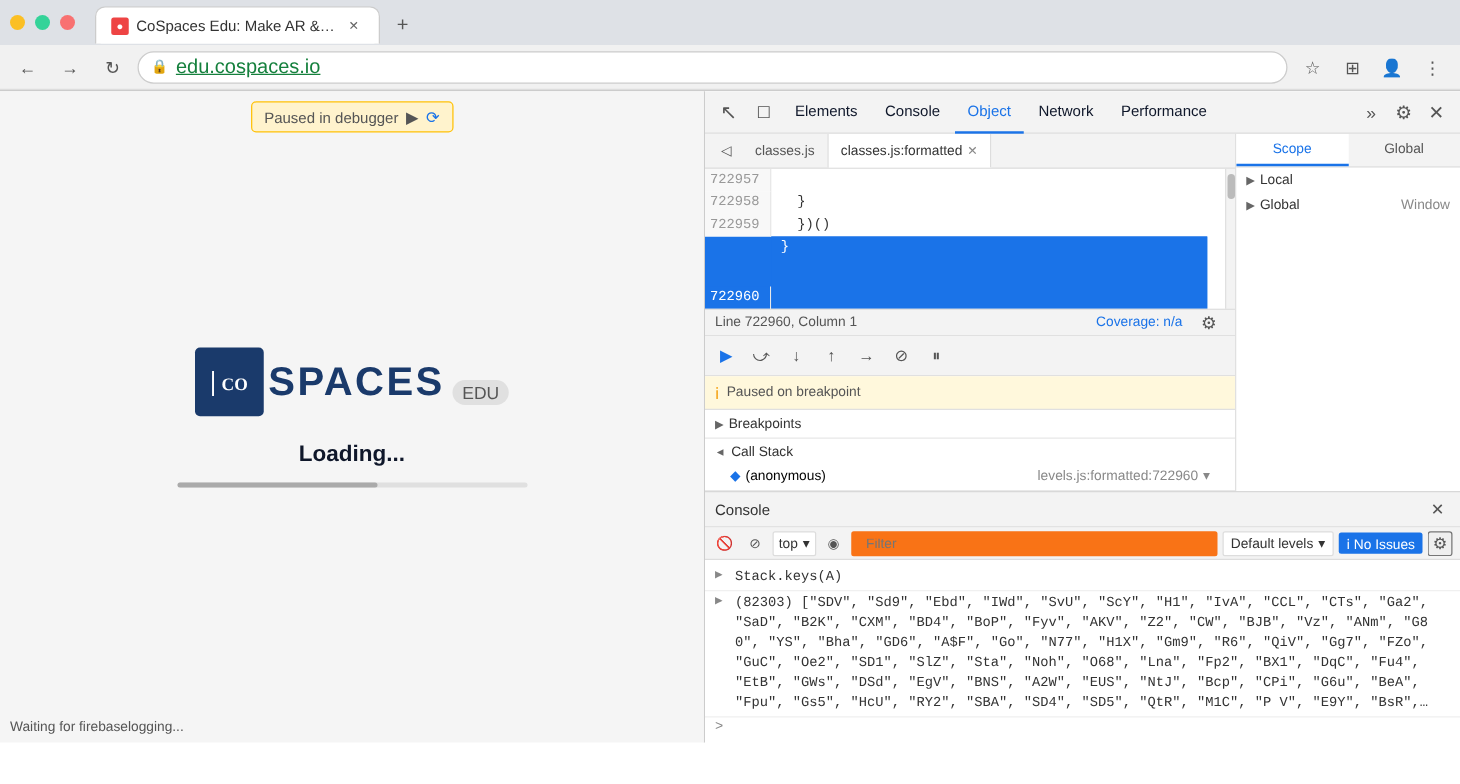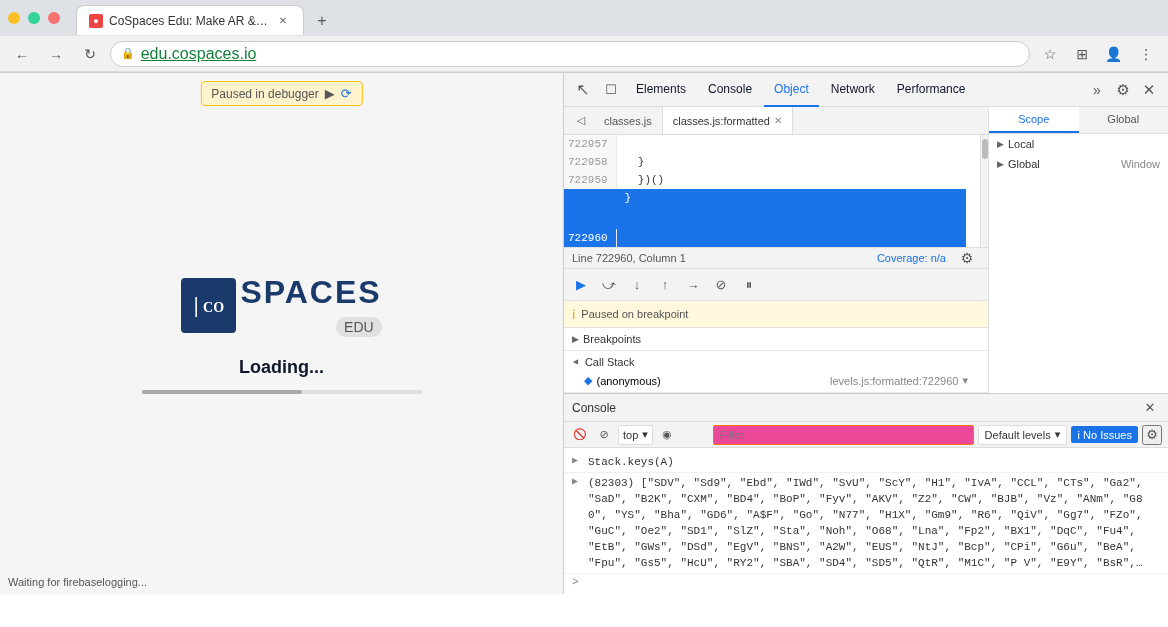--- a/index.html
+++ b/index.html
@@ -106,21 +106,21 @@
     .scope-value { margin-left: auto; color: #888; font-size: 11px; }
 
     
     .devtools-bottom { border-top: 1px solid #ccc; display: flex; flex-direction: column; flex: 0 0 200px; }
     .console-header { display: flex; align-items: center; background: #f3f3f3; border-bottom: 1px solid #ddd; height: 28px; padding: 0 8px; gap: 6px; }
     .console-title { font-size: 12px; color: #333; font-weight: 500; flex: 1; }
     .console-close-btn { width: 20px; height: 20px; display: flex; align-items: center; justify-content: center; cursor: pointer; color: #555; font-size: 13px; border: none; background: none; }
     .console-toolbar { display: flex; align-items: center; background: #f3f3f3; border-bottom: 1px solid #ddd; height: 26px; padding: 0 6px; gap: 4px; }
     .console-toolbar-btn { width: 20px; height: 20px; display: flex; align-items: center; justify-content: center; cursor: pointer; color: #555; font-size: 11px; border: none; background: none; border-radius: 2px; }
     .console-select { height: 20px; border: 1px solid #ddd; background: #fff; font-size: 11px; color: #333; border-radius: 2px; padding: 0 4px; display: flex; align-items: center; gap: 4px; cursor: pointer; }
-    .console-filter { flex: 1; height: 20px; border: 1px solid #f97316; background: #ec4899; font-size: 11px; color: #333; border-radius: 2px; padding: 0 6px; outline: none; margin-left: 32px; }
+    .console-filter { flex: 1; height: 20px; border: 6px solid #f97316; background: #f97316; font-size: 11px; color: #333; border-radius: 2px; padding: 0 6px; outline: none; }
     .console-levels-btn { height: 20px; border: 1px solid #ddd; background: #fff; font-size: 11px; color: #333; border-radius: 2px; padding: 0 6px; display: flex; align-items: center; gap: 4px; cursor: pointer; white-space: nowrap; }
     .console-issues-badge { background: #1a73e8; color: #fff; padding: 1px 6px; border-radius: 2px; font-size: 11px; }
     .console-gear { width: 20px; height: 20px; display: flex; align-items: center; justify-content: center; cursor: pointer; color: #555; font-size: 13px; }
 
     .console-output { flex: 1; overflow-y: auto; padding: 4px 0; font-family: 'Courier New', monospace; font-size: 11px; }
     .console-row { display: flex; align-items: flex-start; gap: 6px; padding: 2px 8px; border-bottom: 1px solid #f0f0f0; }
     .console-expand { color: #888; cursor: pointer; font-size: 10px; min-width: 10px; }
     .console-text { color: #333; word-break: break-all; line-height: 16px; }
     .console-prompt { display: flex; align-items: center; padding: 2px 8px; gap: 4px; }
     .console-prompt-arrow { color: #888; font-size: 11px; }
@@ -181,21 +181,21 @@
       <button class="debug-record-btn">⟳</button>
     </div>
     <div class="cospaces-logo">
       <div class="logo-square">
         <div class="logo-inner">
           <span style="font-size:22px; font-weight:900; font-family:serif; color:#fff; letter-spacing:0px;">|</span>
           <span style="font-size:14px; font-weight:bold; font-family:serif; color:#fff;">CO</span>
         </div>
       </div>
       <div class="logo-text">
-        <div style="display:flex; align-items:center; gap:6px;flex-direction:column;">
+        <div style="display:flex; align-items:center; gap:6px;">
           <span class="logo-main">SPACES</span>
           <span class="logo-edu">EDU</span>
         </div>
       </div>
     </div>
     <div class="loading-text">Loading...</div>
     <div class="loading-bar-container">
       <div class="loading-bar"></div>
     </div>
     <div class="waiting-text">Waiting for firebaselogging...</div>

